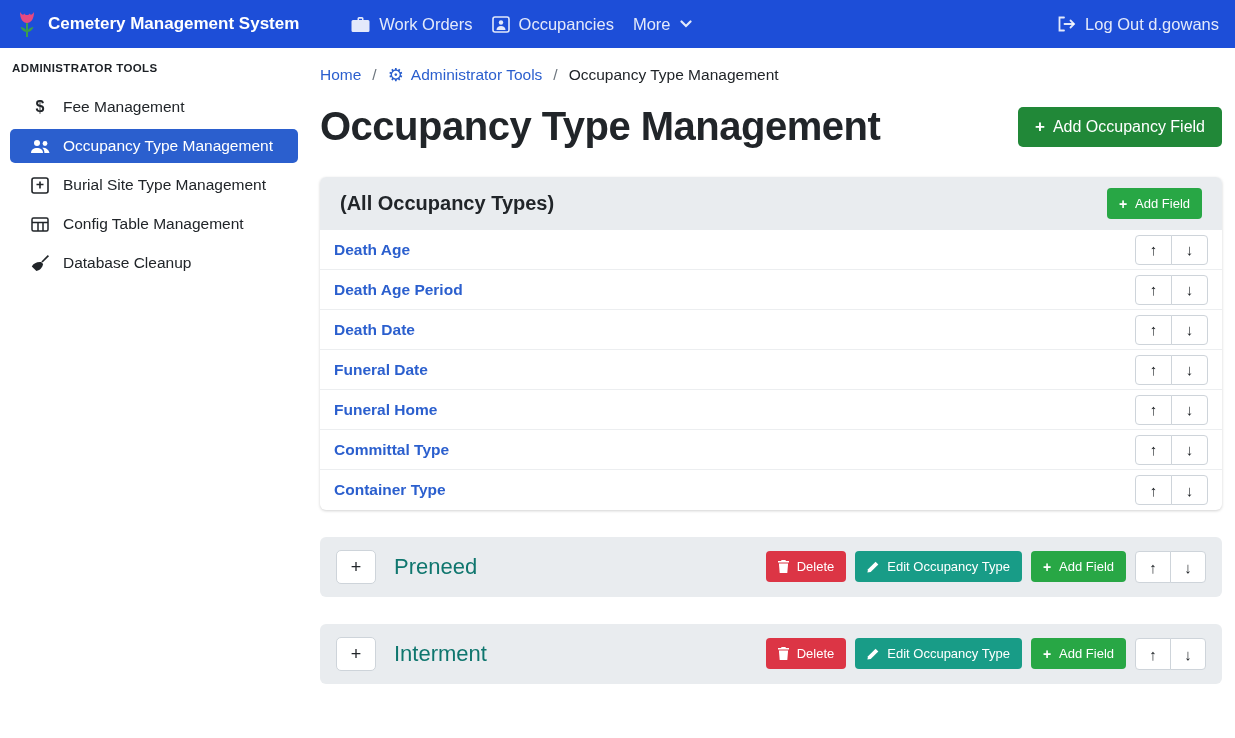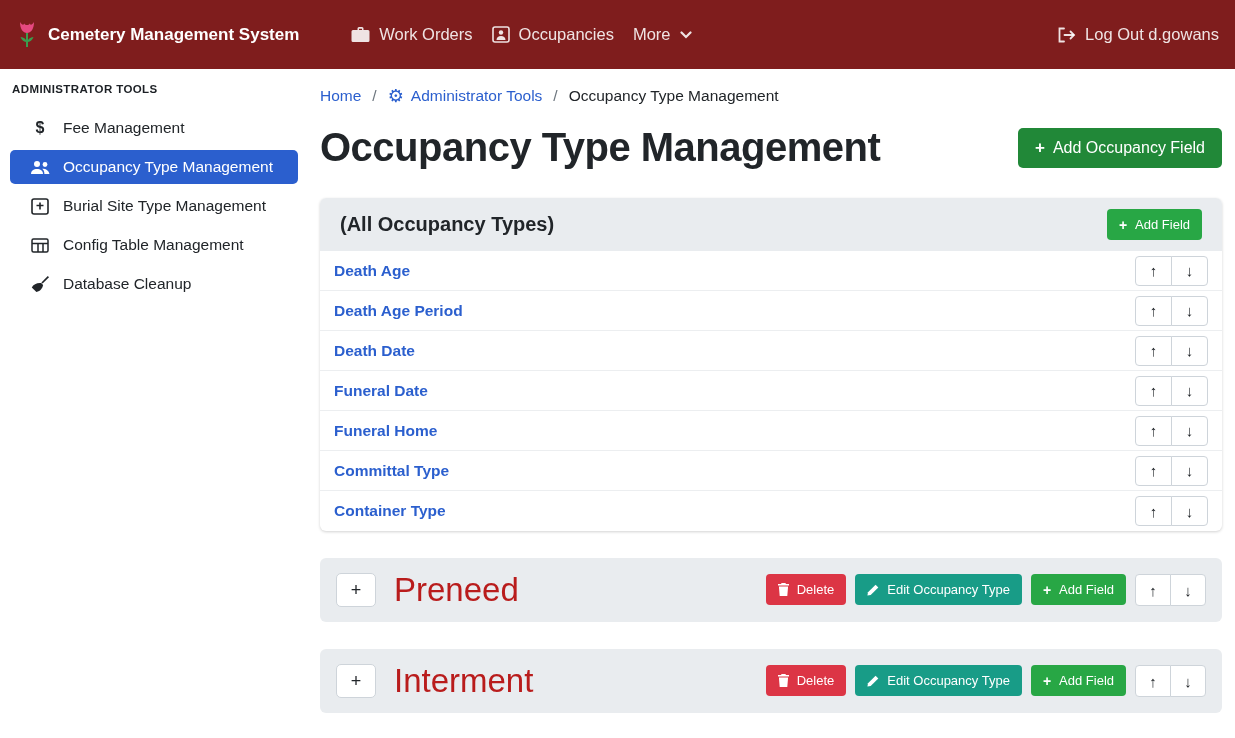--- a/index.html
+++ b/index.html
@@ -2,21 +2,21 @@
 <html><head>
 <meta charset="utf-8">
 <style>
   * { margin:0; padding:0; box-sizing:border-box; }
   html,body { width:1235px; height:738px; overflow:hidden; background:#fff;
     font-family:"Liberation Sans", sans-serif; color:#212529; }
   button { font-family:"Liberation Sans", sans-serif; cursor:pointer; }
   a { text-decoration:none; cursor:pointer; }
 
   
-  .navbar { height:69px; background:#7f1d1d; display:flex; align-items:center; padding:0 16px; color:#fff; }
+  .navbar { height:48px; background:#1d4ed8; display:flex; align-items:center; padding:0 16px; color:#fff; }
   .brand { display:flex; align-items:center; gap:10px; font-weight:700; font-size:17px; color:#fff; cursor:pointer; }
   .nav-items { display:flex; align-items:flex-end; margin-left:52px; gap:19px; }
   .nav-link { display:flex; align-items:center; gap:9px; color:rgba(255,255,255,.88); font-size:16.5px; }
   .nav-right { margin-left:auto; }
 
   
   .app { display:flex; height:683px; }
   .sidebar { flex:0 0 308px; width:308px; padding-top:14px; background:#fff; }
   .side-heading { padding:0 12px; font-size:11.5px; font-weight:700; letter-spacing:.4px; color:#1c2025; }
   .side-list { margin-top:16px; }
@@ -57,21 +57,21 @@
   .btn-arrow { width:37px; height:30px; background:#fff; border:1px solid #ced4da; color:#212529;
     font-size:15px; display:flex; align-items:center; justify-content:center; }
   .btn-arrow.up { border-radius:4px 0 0 4px; }
   .btn-arrow.down { border-radius:0 4px 4px 0; margin-left:-1px; }
 
   
   .section { margin-top:27px; background:#e9ecef; border-radius:6px; padding:13px 16px;
     display:flex; align-items:center; }
   .btn-expand { width:40px; height:34px; background:#fff; border:1px solid #ced4da; border-radius:5px;
     font-size:18px; color:#212529; }
-  .section-title { font-size:33px; color:#b91c1c; margin-left:18px; font-weight:500; }
+  .section-title { font-size:22px; color:#0f766e; margin-left:18px; font-weight:500; }
   .section-actions { margin-left:auto; display:flex; align-items:flex-start; gap:9px; }
   .section .btn-arrow { height:32px; width:36px; }
 
   svg { display:block; }
 </style>
 </head>
 <body>
 
 <div class="navbar">
   <div class="brand">

